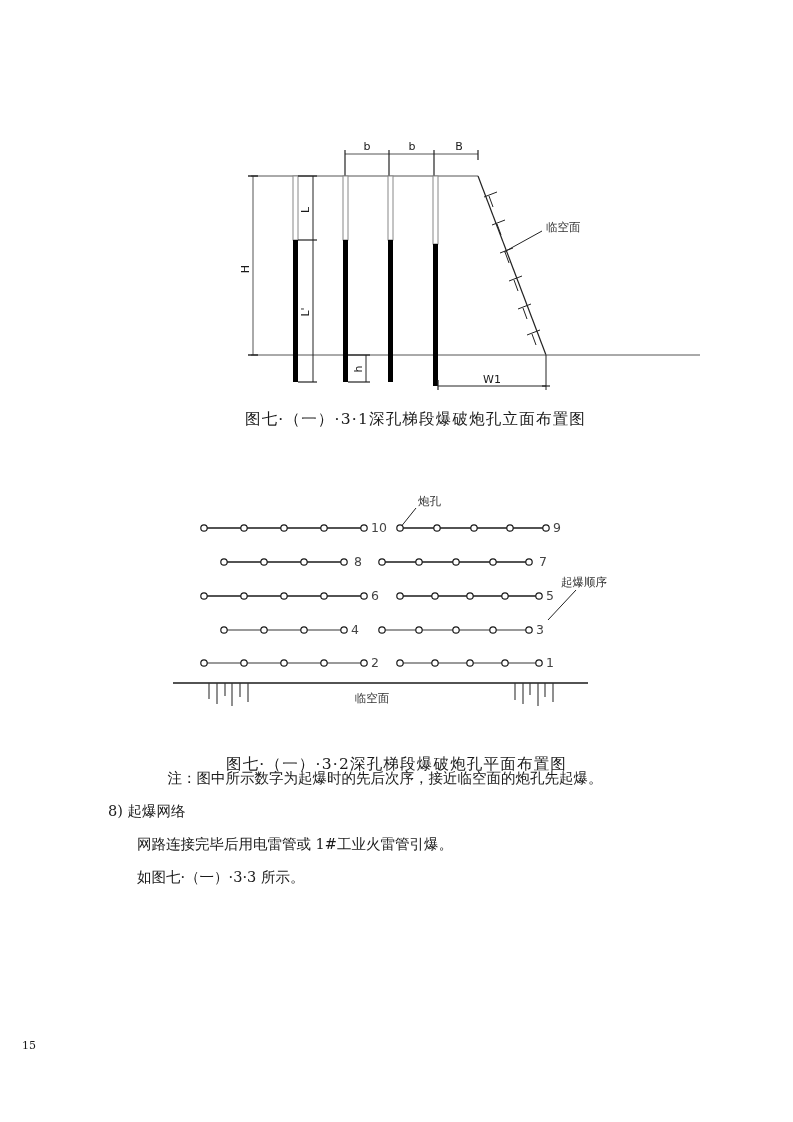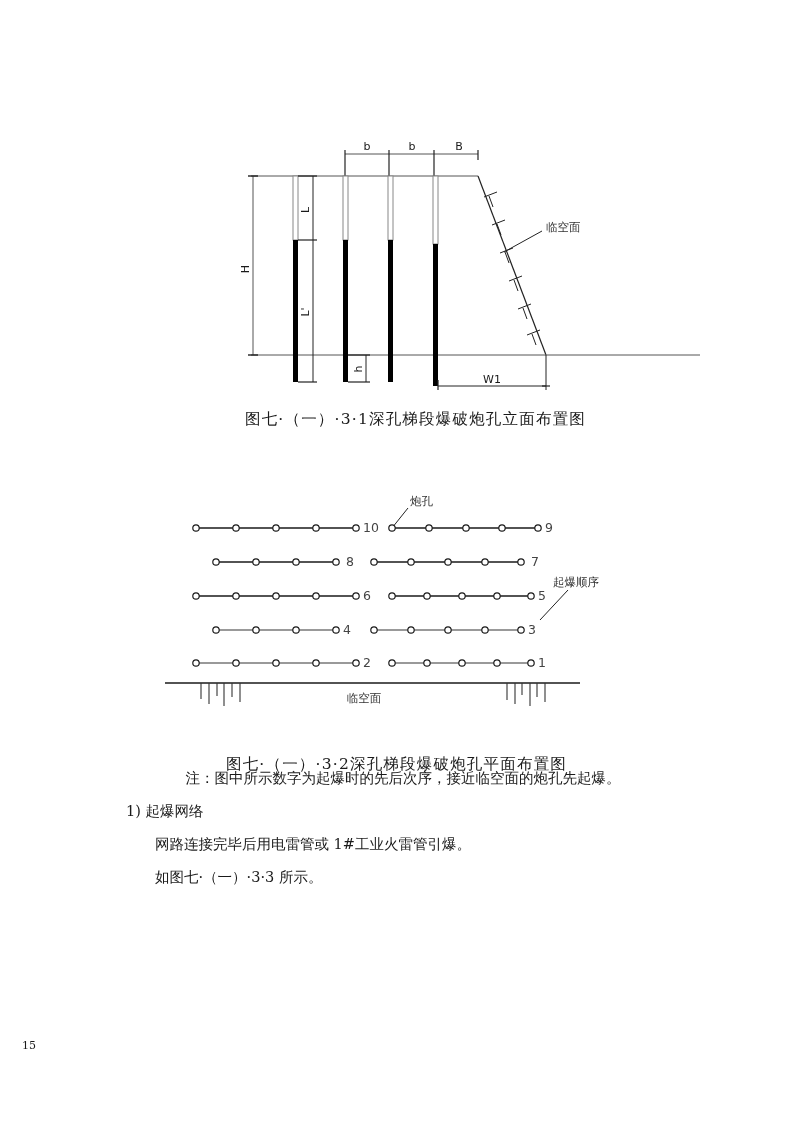--- a/index.html
+++ b/index.html
@@ -38,39 +38,39 @@
     font-size: 15.5px;
     letter-spacing: 1.2px;
     color: #1a1a1a;
   }
   #caption-1 { top: 409px; padding-left: 19px; }
   #caption-2 { top: 726px; margin-top: 28px; }
 
   
   .fig2-wrap {
     position: absolute;
-    left: 0;
+    left: 8px;
     top: 480px;
     width: 715px;
     height: 235px;
   }
   .fig2-svg { display: block; }
 
   
   .body-text {
     position: absolute;
     left: 108px;
     top: 762px;
     width: 580px;
     font-family: "DejaVu Serif", "Liberation Serif", serif;
     font-size: 14.5px;
     color: #1a1a1a;
   }
   .para {
-    margin: 0 0 0 18px;
+    margin: 0 0 0 0;
     line-height: 2.28;
     text-align: justify;
     text-justify: inter-ideograph;
   }
   .para.note { text-indent: 4.1em; }
   .para.indent2 { text-indent: 2em; }
   .para.noindent { text-indent: 0em; }
 
   
   .page-number {
@@ -325,20 +325,20 @@
         </g>
         <text class="cjk-label" x="364" y="222" text-anchor="middle">临空面</text>
       </g>
     </svg>
   </div>
 
   <div class="caption" id="caption-2">图七·（一）·3·2深孔梯段爆破炮孔平面布置图</div>
 
   <div class="body-text">
     <p class="para note">注：图中所示数字为起爆时的先后次序，接近临空面的炮孔先起爆。</p>
-    <p class="para noindent">1) 起爆网络</p>
+    <p class="para noindent">8) 起爆网络</p>
     <p class="para indent2">网路连接完毕后用电雷管或 1#工业火雷管引爆。</p>
     <p class="para indent2">如图七·（一）·3·3 所示。</p>
   </div>
 
   <div class="page-number">15</div>
 
 </div>
 
 </body></html>

